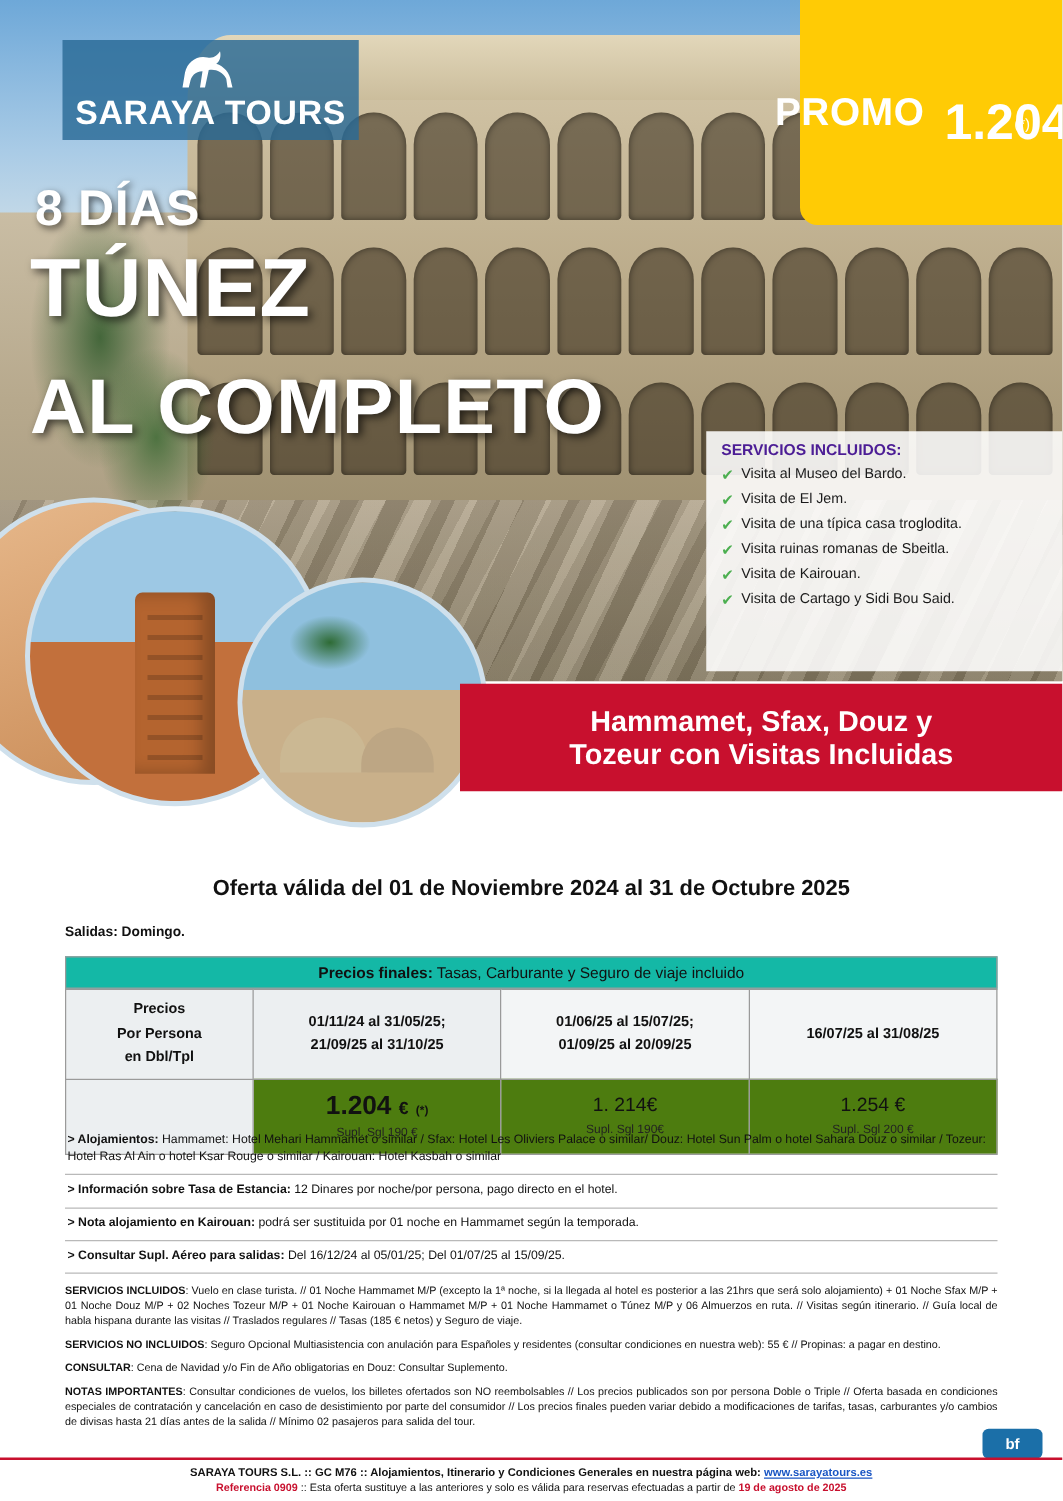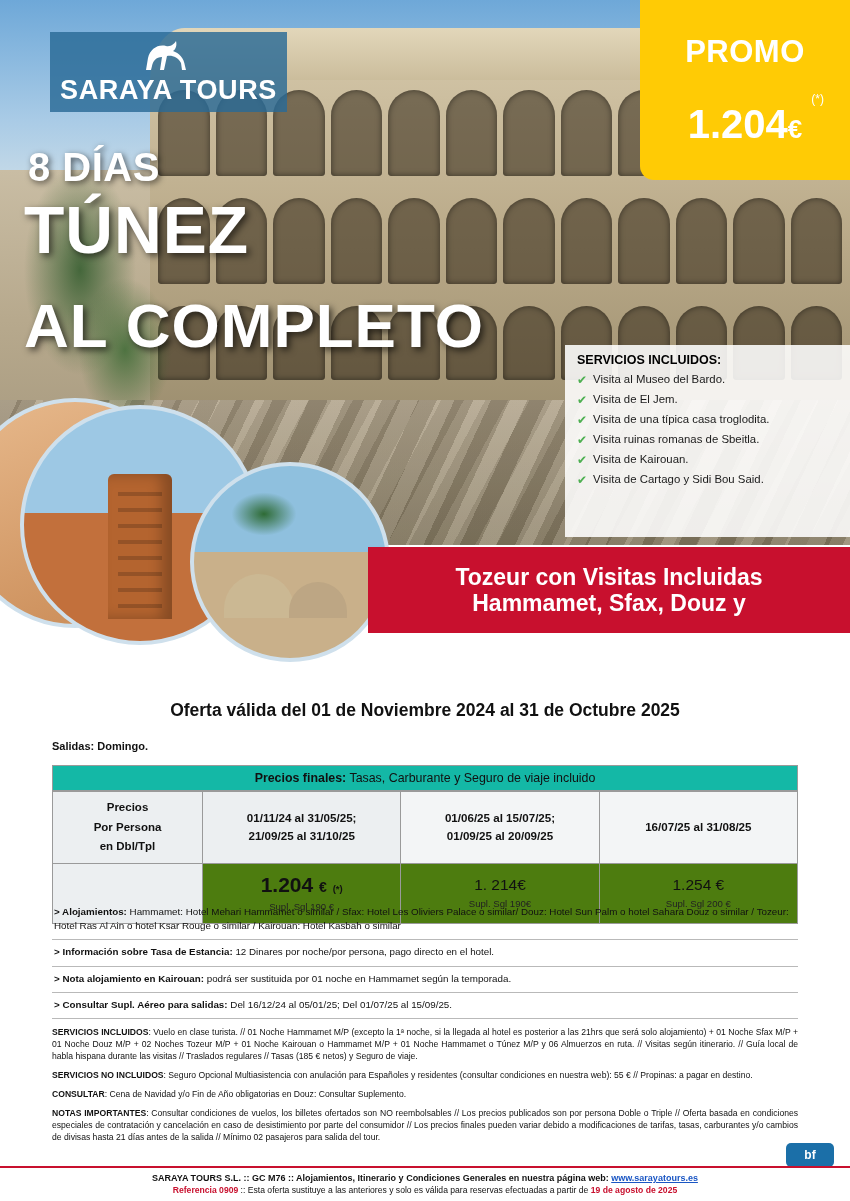--- a/index.html
+++ b/index.html
@@ -88,21 +88,21 @@
   .logo-mark {
     position: absolute; left: 50%; top: 4px; transform: translateX(-50%);
     width: 62px; height: 40px;
   }
 
   
   .promo {
     position: absolute; right: 0; top: 0; width: 210px; height: 180px;
     background: #ffcb05;
     border-bottom-left-radius: 14px;
-    display: flex; flex-direction: column; align-items: center; justify-content: center;
+    display: flex; flex-direction: row; align-items: center; justify-content: center;
     color: #fff;
     gap: 16px;
   }
   .promo-title { font-size: 31px; font-weight: bold; letter-spacing: .5px; }
   .promo-price { font-size: 40px; font-weight: bold; margin-top: 16px; }
   .promo-price .eur { font-size: 26px; }
   .promo-star { position: absolute; right: 26px; top: 92px; font-size: 12px; color: #fff; }
 
   
   .t-dias {
@@ -124,21 +124,21 @@
     letter-spacing: 1px;
   }
 
   
   .services {
     position: absolute; left: 565px; top: 345px; width: 285px; height: 192px;
     background: rgba(255,255,255,.88);
     padding: 8px 10px 6px 12px;
   }
   .services h4 {
-    margin: 0 0 6px 0; font-size: 12.5px; font-weight: bold; color: #000000;
+    margin: 0 0 6px 0; font-size: 12.5px; font-weight: bold; color: #4c1d95;
   }
   .services ul { list-style: none; margin: 0; padding: 0; }
   .services li {
     font-size: 11.4px; color: #1a1a1a; margin: 0 0 7px 0;
     display: flex; align-items: flex-start; gap: 6px;
   }
   .check { color: #4caf50; font-size: 12px; line-height: 1; margin-top: 1px; }
 
   
   .circle {
@@ -353,22 +353,22 @@
 <div class="circle c2">
   <div class="c2-tower"></div>
 </div>
 <div class="circle c3">
   <div class="c3-palm"></div>
   <div class="c3-dome"></div>
   <div class="c3-dome2"></div>
 </div>
 
 <div class="redband">
+  <span>Hammamet, Sfax, Douz y</span>
   <span>Tozeur con Visitas Incluidas</span>
-  <span>Hammamet, Sfax, Douz y</span>
 </div>
 
 <div class="valid">Oferta válida del 01 de Noviembre 2024 al 31 de Octubre 2025</div>
 <div class="salidas">Salidas: Domingo.</div>
 
 <div class="price-wrap">
   <div class="price-head">
     <span>Precios finales:</span><span class="norm"> Tasas, Carburante y Seguro de viaje incluido</span>
   </div>
   <table class="prices">

